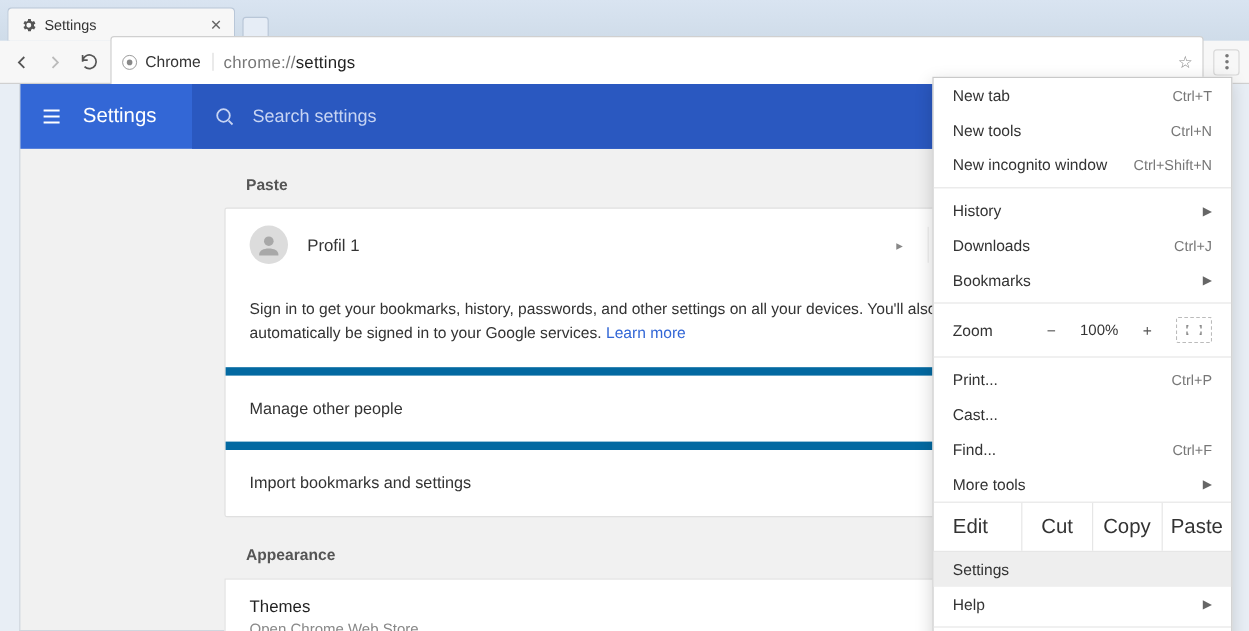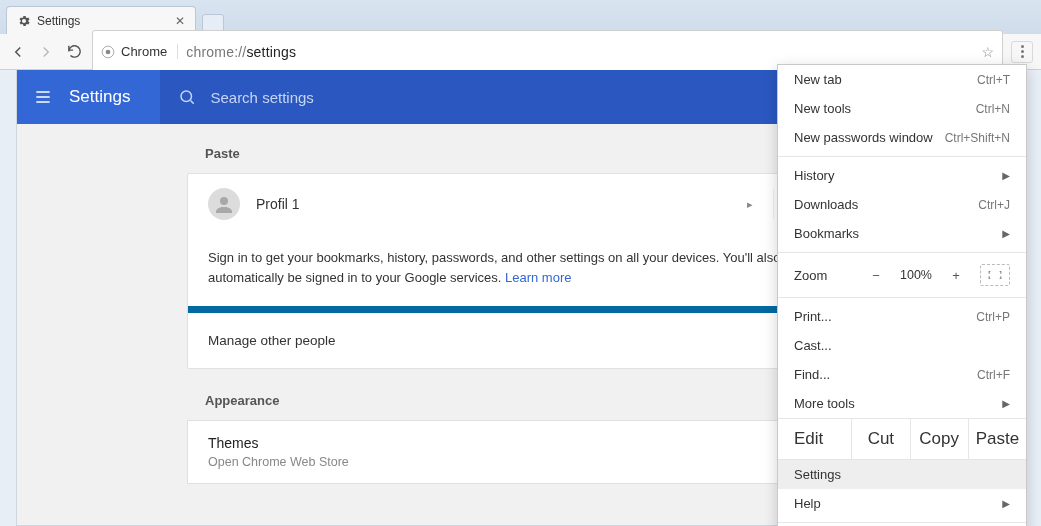--- a/index.html
+++ b/index.html
@@ -156,20 +156,23 @@
         <div class="caret">▸</div>
         <div class="vline"></div>
         <div class="signin">SIGN IN</div>
       </div>
       <div class="helptext">
         <span>Sign in to get your bookmarks, history, passwords, and other settings on all your devices. You'll also automatically be signed in to your Google services. </span><a href="#">Learn more</a>
       </div>
       <div class="row">
         <span>Manage other people</span>
       </div>
+      <div class="row">
+        <span>Import bookmarks and settings</span>
+      </div>
     </div>
 
     <div class="section-title">Appearance</div>
     <div class="theme-card">
       <div class="theme-left">
         <div class="t1">Themes</div>
         <div class="t2">Open Chrome Web Store</div>
       </div>
       <span class="ext-icon">
         <svg width="18" height="18" viewBox="0 0 24 24" fill="none" stroke="#9a9a9a" stroke-width="2">
@@ -183,21 +186,21 @@
 <div class="menu">
   <div class="item">
     <span>New tab</span>
     <span class="short">Ctrl+T</span>
   </div>
   <div class="item">
     <span>New tools</span>
     <span class="short">Ctrl+N</span>
   </div>
   <div class="item">
-    <span>New passwords window</span>
+    <span>New incognito window</span>
     <span class="short">Ctrl+Shift+N</span>
   </div>
   <hr>
   <div class="item">
     <span>History</span>
     <span class="sub">▶</span>
   </div>
   <div class="item">
     <span>Downloads</span>
     <span class="short">Ctrl+J</span>

